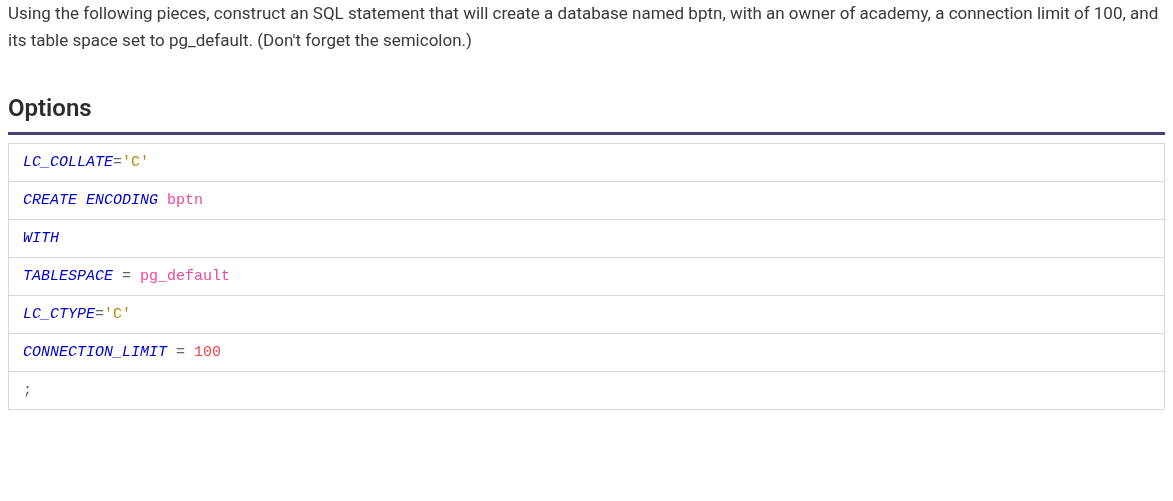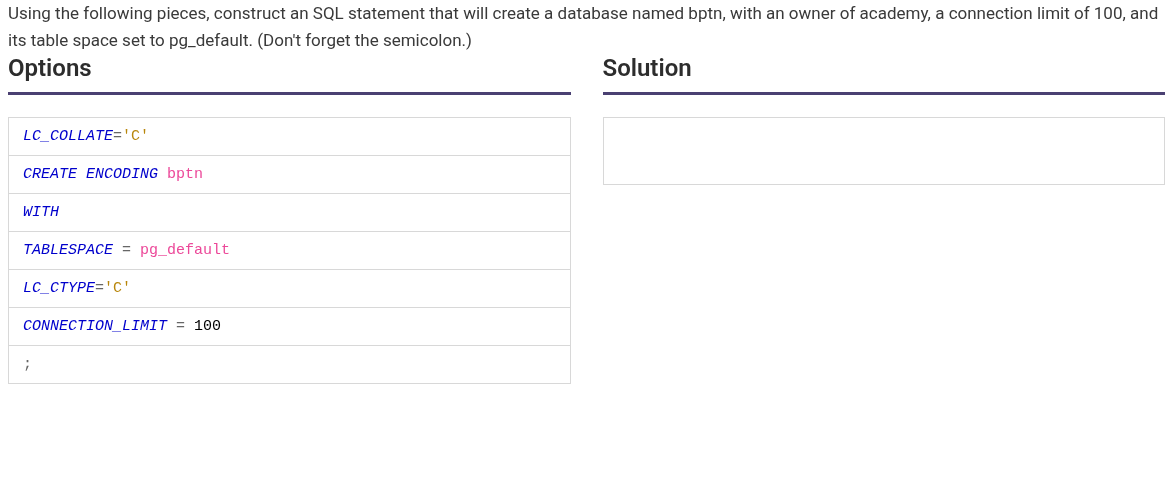--- a/index.html
+++ b/index.html
@@ -11,37 +11,38 @@
       font-family: -apple-system, BlinkMacSystemFont, "Segoe UI", Roboto, sans-serif;
       background: #ffffff;
       color: #333;
       padding: 0 8px;
       width: 1173px;
     }
     .instruction {
       font-size: 17px;
       line-height: 1.6;
       color: #3a3a3a;
+      margin-bottom: 40px;
       font-weight: 400;
     }
     .columns {
       display: flex;
       gap: 32px;
     }
     .column {
       flex: 1;
       min-width: 0;
     }
     .column-header {
       font-size: 24px;
       font-weight: 600;
       color: #2d2d2d;
       padding-bottom: 10px;
       border-bottom: 3px solid #4a4072;
-      margin-bottom: 22px;
+      margin-bottom: 8px;
     }
     .options-list {
       border: 1px solid #d8d8d8;
     }
     .option-item {
       padding: 10px 14px;
       border-bottom: 1px solid #d8d8d8;
       font-family: "Consolas", "Monaco", "Courier New", monospace;
       font-size: 15px;
       color: #333;
@@ -52,38 +53,34 @@
       border-bottom: none;
     }
     .solution-drop {
       border: 1px solid #d8d8d8;
       min-height: 68px;
       background: #ffffff;
     }
     .keyword { color: #0000cc; font-style: italic; }
     .ident { color: #ec4899; }
     .string { color: #b8860b; }
-    .number { color: #000000; }
+    .number { color: #ef4444; }
     .punct { color: #666; }
   </style>
 </head>
 <body>
 
 <p class="instruction">Using the following pieces, construct an SQL statement that will create a database named bptn, with an owner of academy, a connection limit of 100, and its table space set to pg_default. (Don't forget the semicolon.)</p>
 
 <div class="columns">
   <div class="column">
     <h2 class="column-header">Options</h2>
     <div class="options-list">
       <div class="option-item"><span class="keyword">LC_COLLATE</span><span class="punct">=</span><span class="string">'C'</span></div>
       <div class="option-item"><span class="keyword">CREATE</span> <span class="keyword">ENCODING</span> <span class="ident">bptn</span></div>
       <div class="option-item"><span class="keyword">WITH</span></div>
       <div class="option-item"><span class="keyword">TABLESPACE</span> <span class="punct">=</span> <span class="ident">pg_default</span></div>
       <div class="option-item"><span class="keyword">LC_CTYPE</span><span class="punct">=</span><span class="string">'C'</span></div>
       <div class="option-item"><span class="keyword">CONNECTION_LIMIT</span> <span class="punct">=</span> <span class="number">100</span></div>
       <div class="option-item"><span class="punct">;</span></div>
     </div>
   </div>
-  <div class="column">
-    <h2 class="column-header">Solution</h2>
-    <div class="solution-drop"></div>
-  </div>
 </div>
 
 </body></html>

